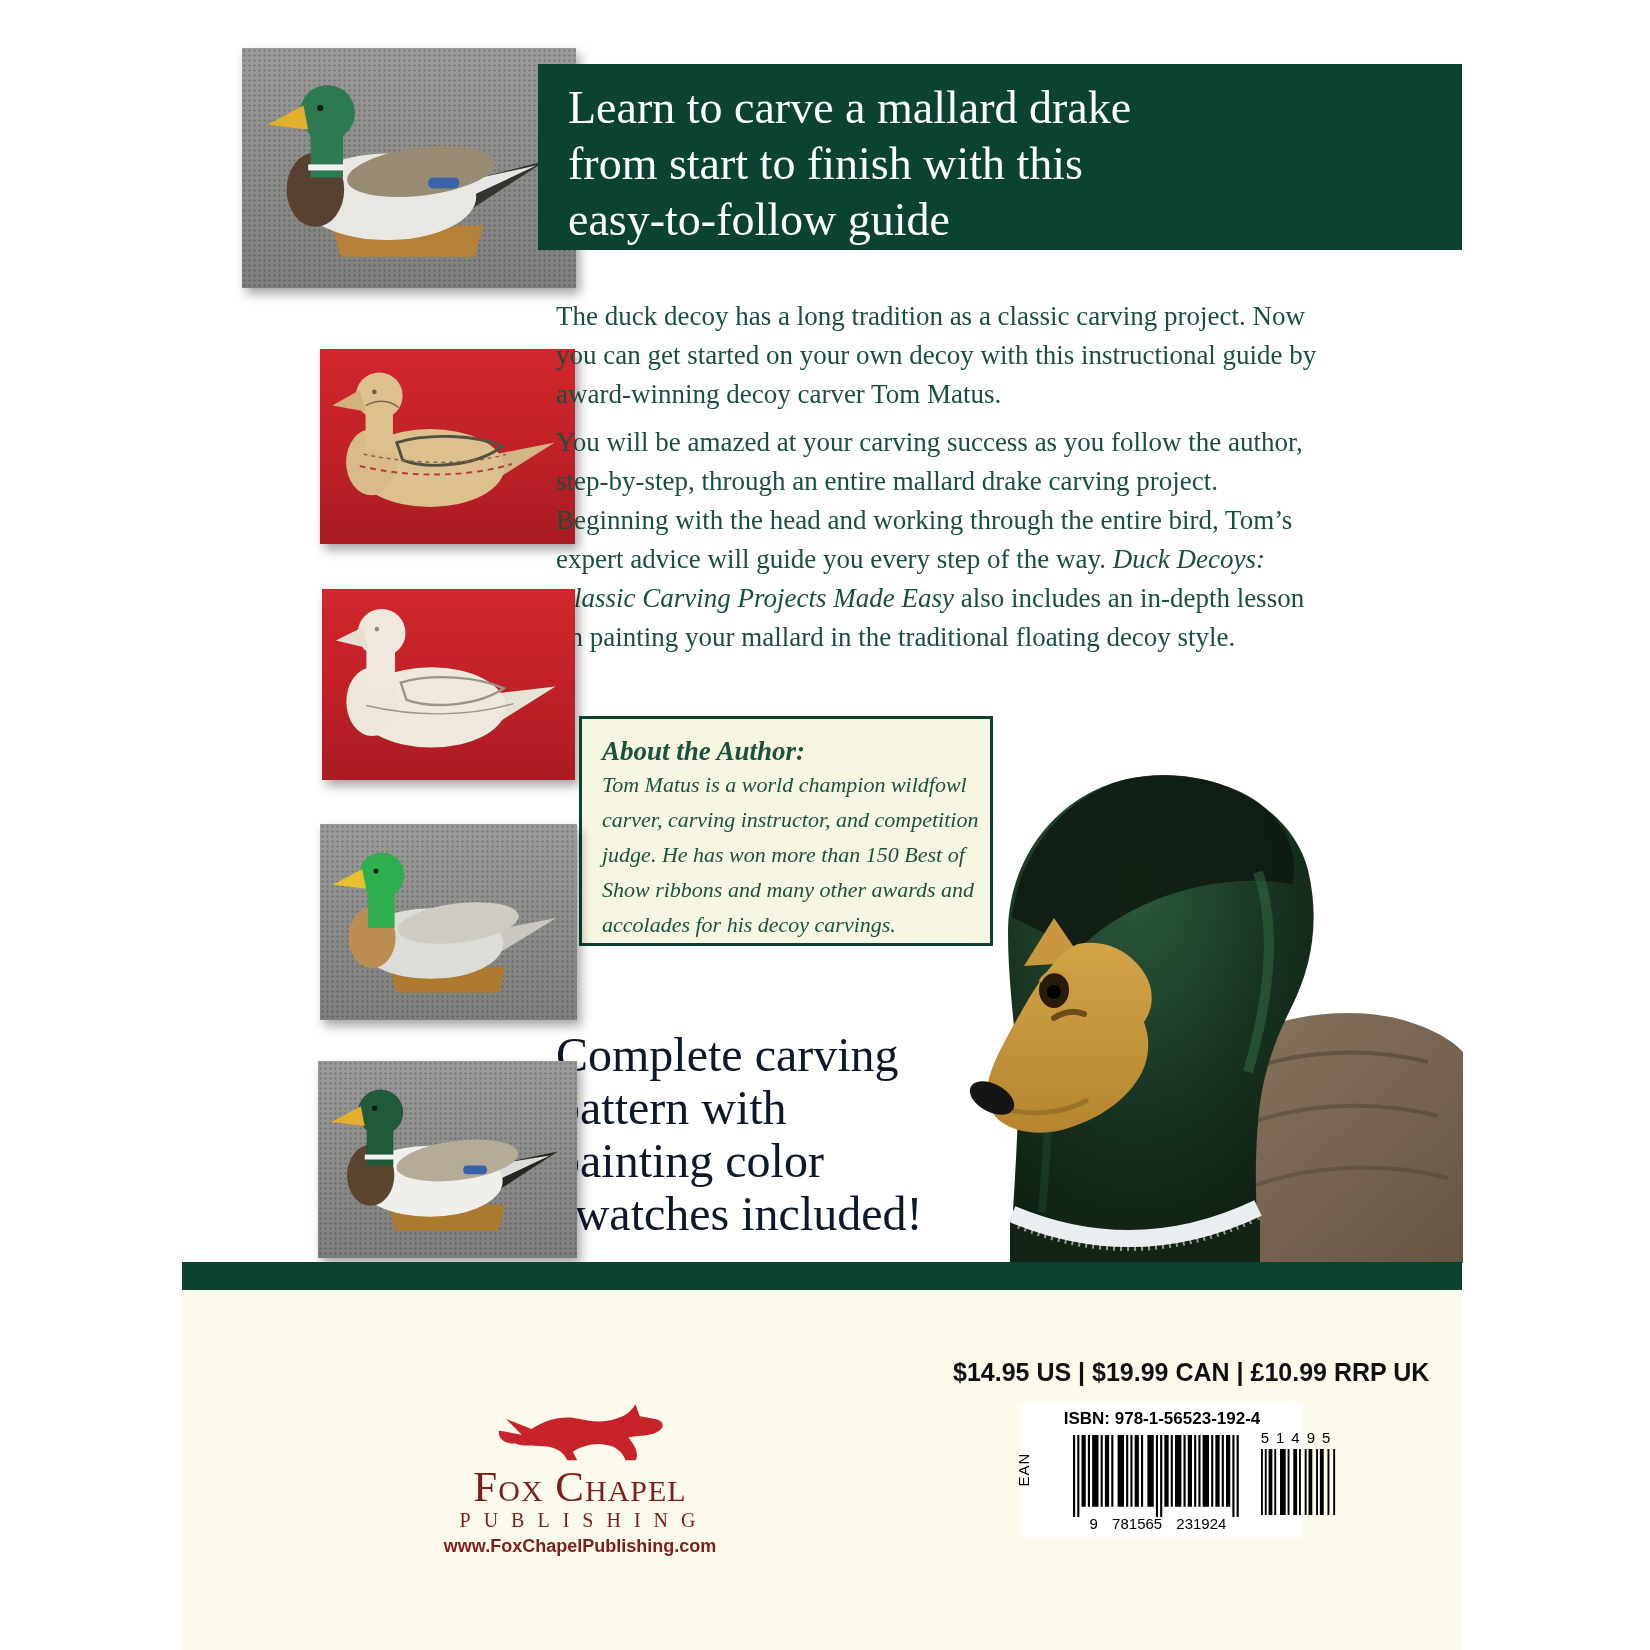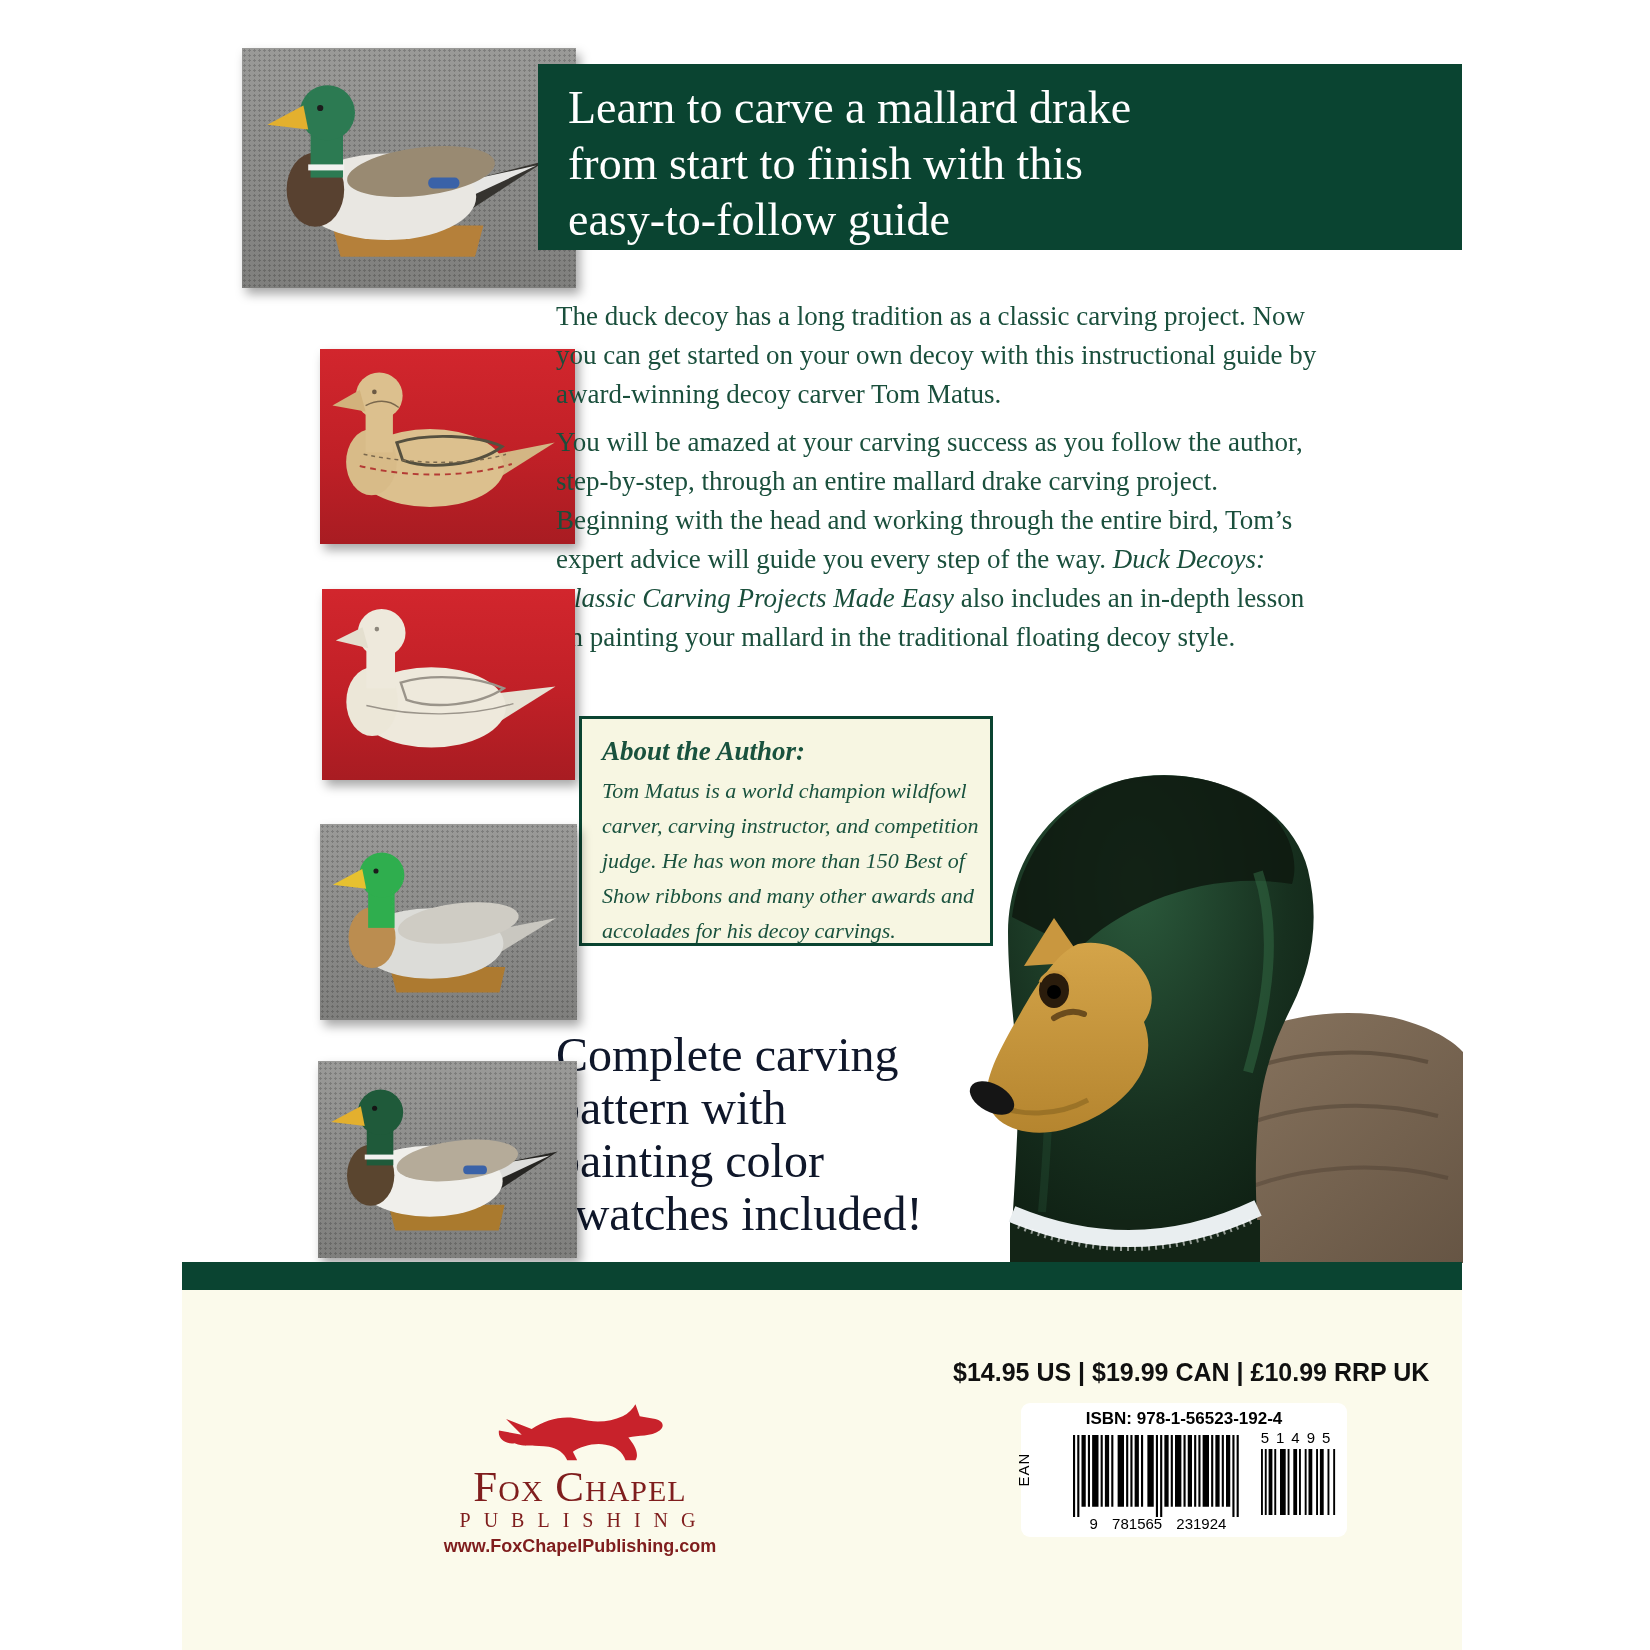--- a/index.html
+++ b/index.html
@@ -28,41 +28,41 @@
   .copy{position:absolute;color:#1a4f3c;}
   .copy .line{font-size:27px;line-height:39px;white-space:nowrap;}
   .p1{left:556px;top:297px;width:860px;}
   .p2{left:556px;top:423px;width:860px;}
   .copy em{text-align:right;}
 
   
   .author-box{position:absolute;left:579px;top:716px;width:414px;height:230px;
       background:#f7f6e2;border:3px solid #0a4431;box-sizing:border-box;padding:16px 18px 0 20px;
       color:#19523e;}
-  .author-title{font-size:27px;font-weight:bold;font-style:italic;line-height:32px;margin-bottom:6px;}
+  .author-title{font-size:27px;font-weight:bold;font-style:italic;line-height:32px;margin-bottom:0;}
   .author-line{font-size:22px;font-style:italic;line-height:35px;white-space:nowrap;}
 
   
   .head-photo{position:absolute;left:958px;top:752px;width:505px;height:511px;}
   .head-photo svg{display:block;width:100%;height:100%;}
 
   
   .callout{position:absolute;left:556px;top:1028px;color:#0f172a;}
   .callout .line{font-size:48px;line-height:53px;white-space:nowrap;}
 
   
   .green-bar{position:absolute;left:182px;top:1262px;width:1280px;height:28px;background:#0a4431;}
   .bottom{position:absolute;left:182px;top:1290px;width:1280px;height:360px;background:#fbfaeb;}
 
   .price{position:absolute;left:953px;top:1358px;width:400px;text-align:right;
          font-family:"Liberation Sans","DejaVu Sans",sans-serif;font-weight:bold;
          font-size:25px;color:#101010;white-space:nowrap;}
 
   
-  .barcode-box{position:absolute;left:1021px;top:1403px;width:326px;height:134px;background:#ffffff;border-radius:9px;}
+  .barcode-box{position:absolute;left:1021px;top:1403px;width:282px;height:134px;background:#ffffff;}
   .isbn{position:absolute;left:0;top:6px;width:100%;text-align:center;
         font-family:"Liberation Sans","DejaVu Sans",sans-serif;font-weight:bold;font-size:17px;color:#000;}
   .ean{position:absolute;left:-14px;top:58px;transform:rotate(-90deg);
        font-family:"Liberation Sans","DejaVu Sans",sans-serif;font-size:15px;color:#000;letter-spacing:1px;}
   .bars-main{position:absolute;left:52px;top:32px;width:170px;height:82px;}
   .digits-main{position:absolute;left:34px;top:112px;width:206px;text-align:center;
        font-family:"Liberation Sans","DejaVu Sans",sans-serif;font-size:15px;color:#000;word-spacing:10px;white-space:nowrap;}
   .addon-digits{position:absolute;left:236px;top:26px;width:84px;text-align:center;
        font-family:"Liberation Sans","DejaVu Sans",sans-serif;font-size:15px;color:#000;letter-spacing:7px;}
   .bars-addon{position:absolute;left:240px;top:46px;width:76px;height:66px;}

